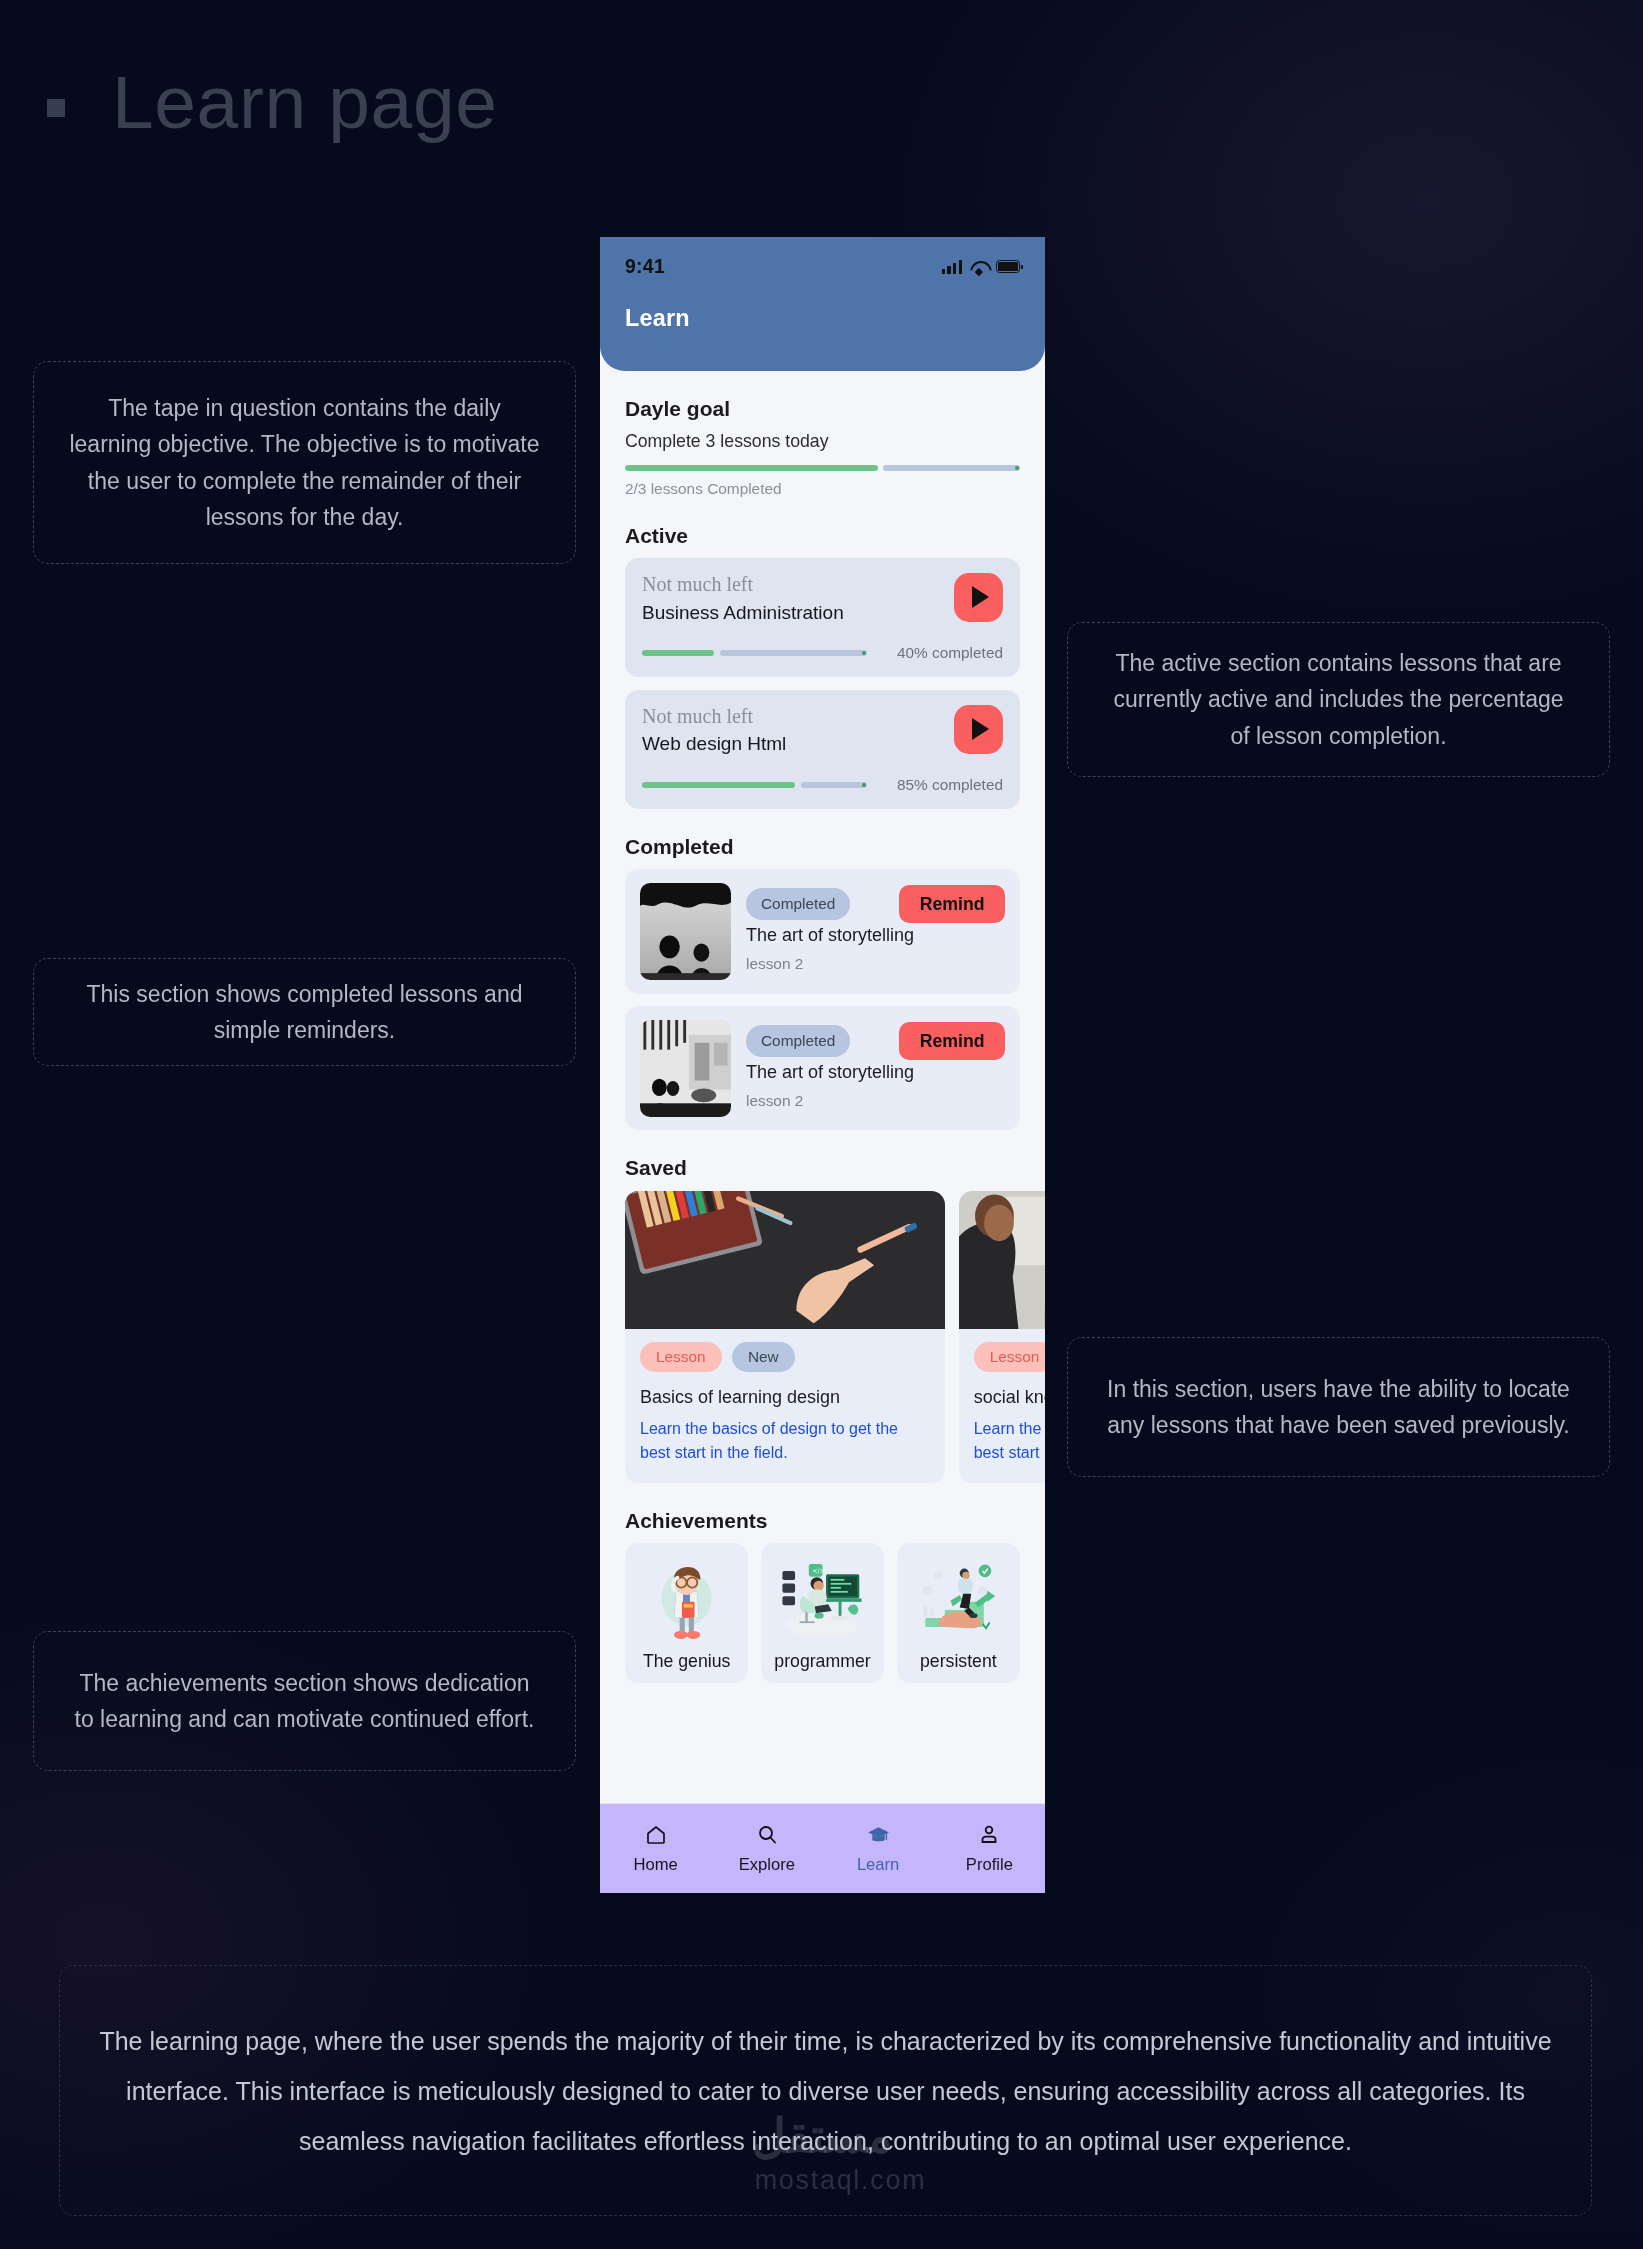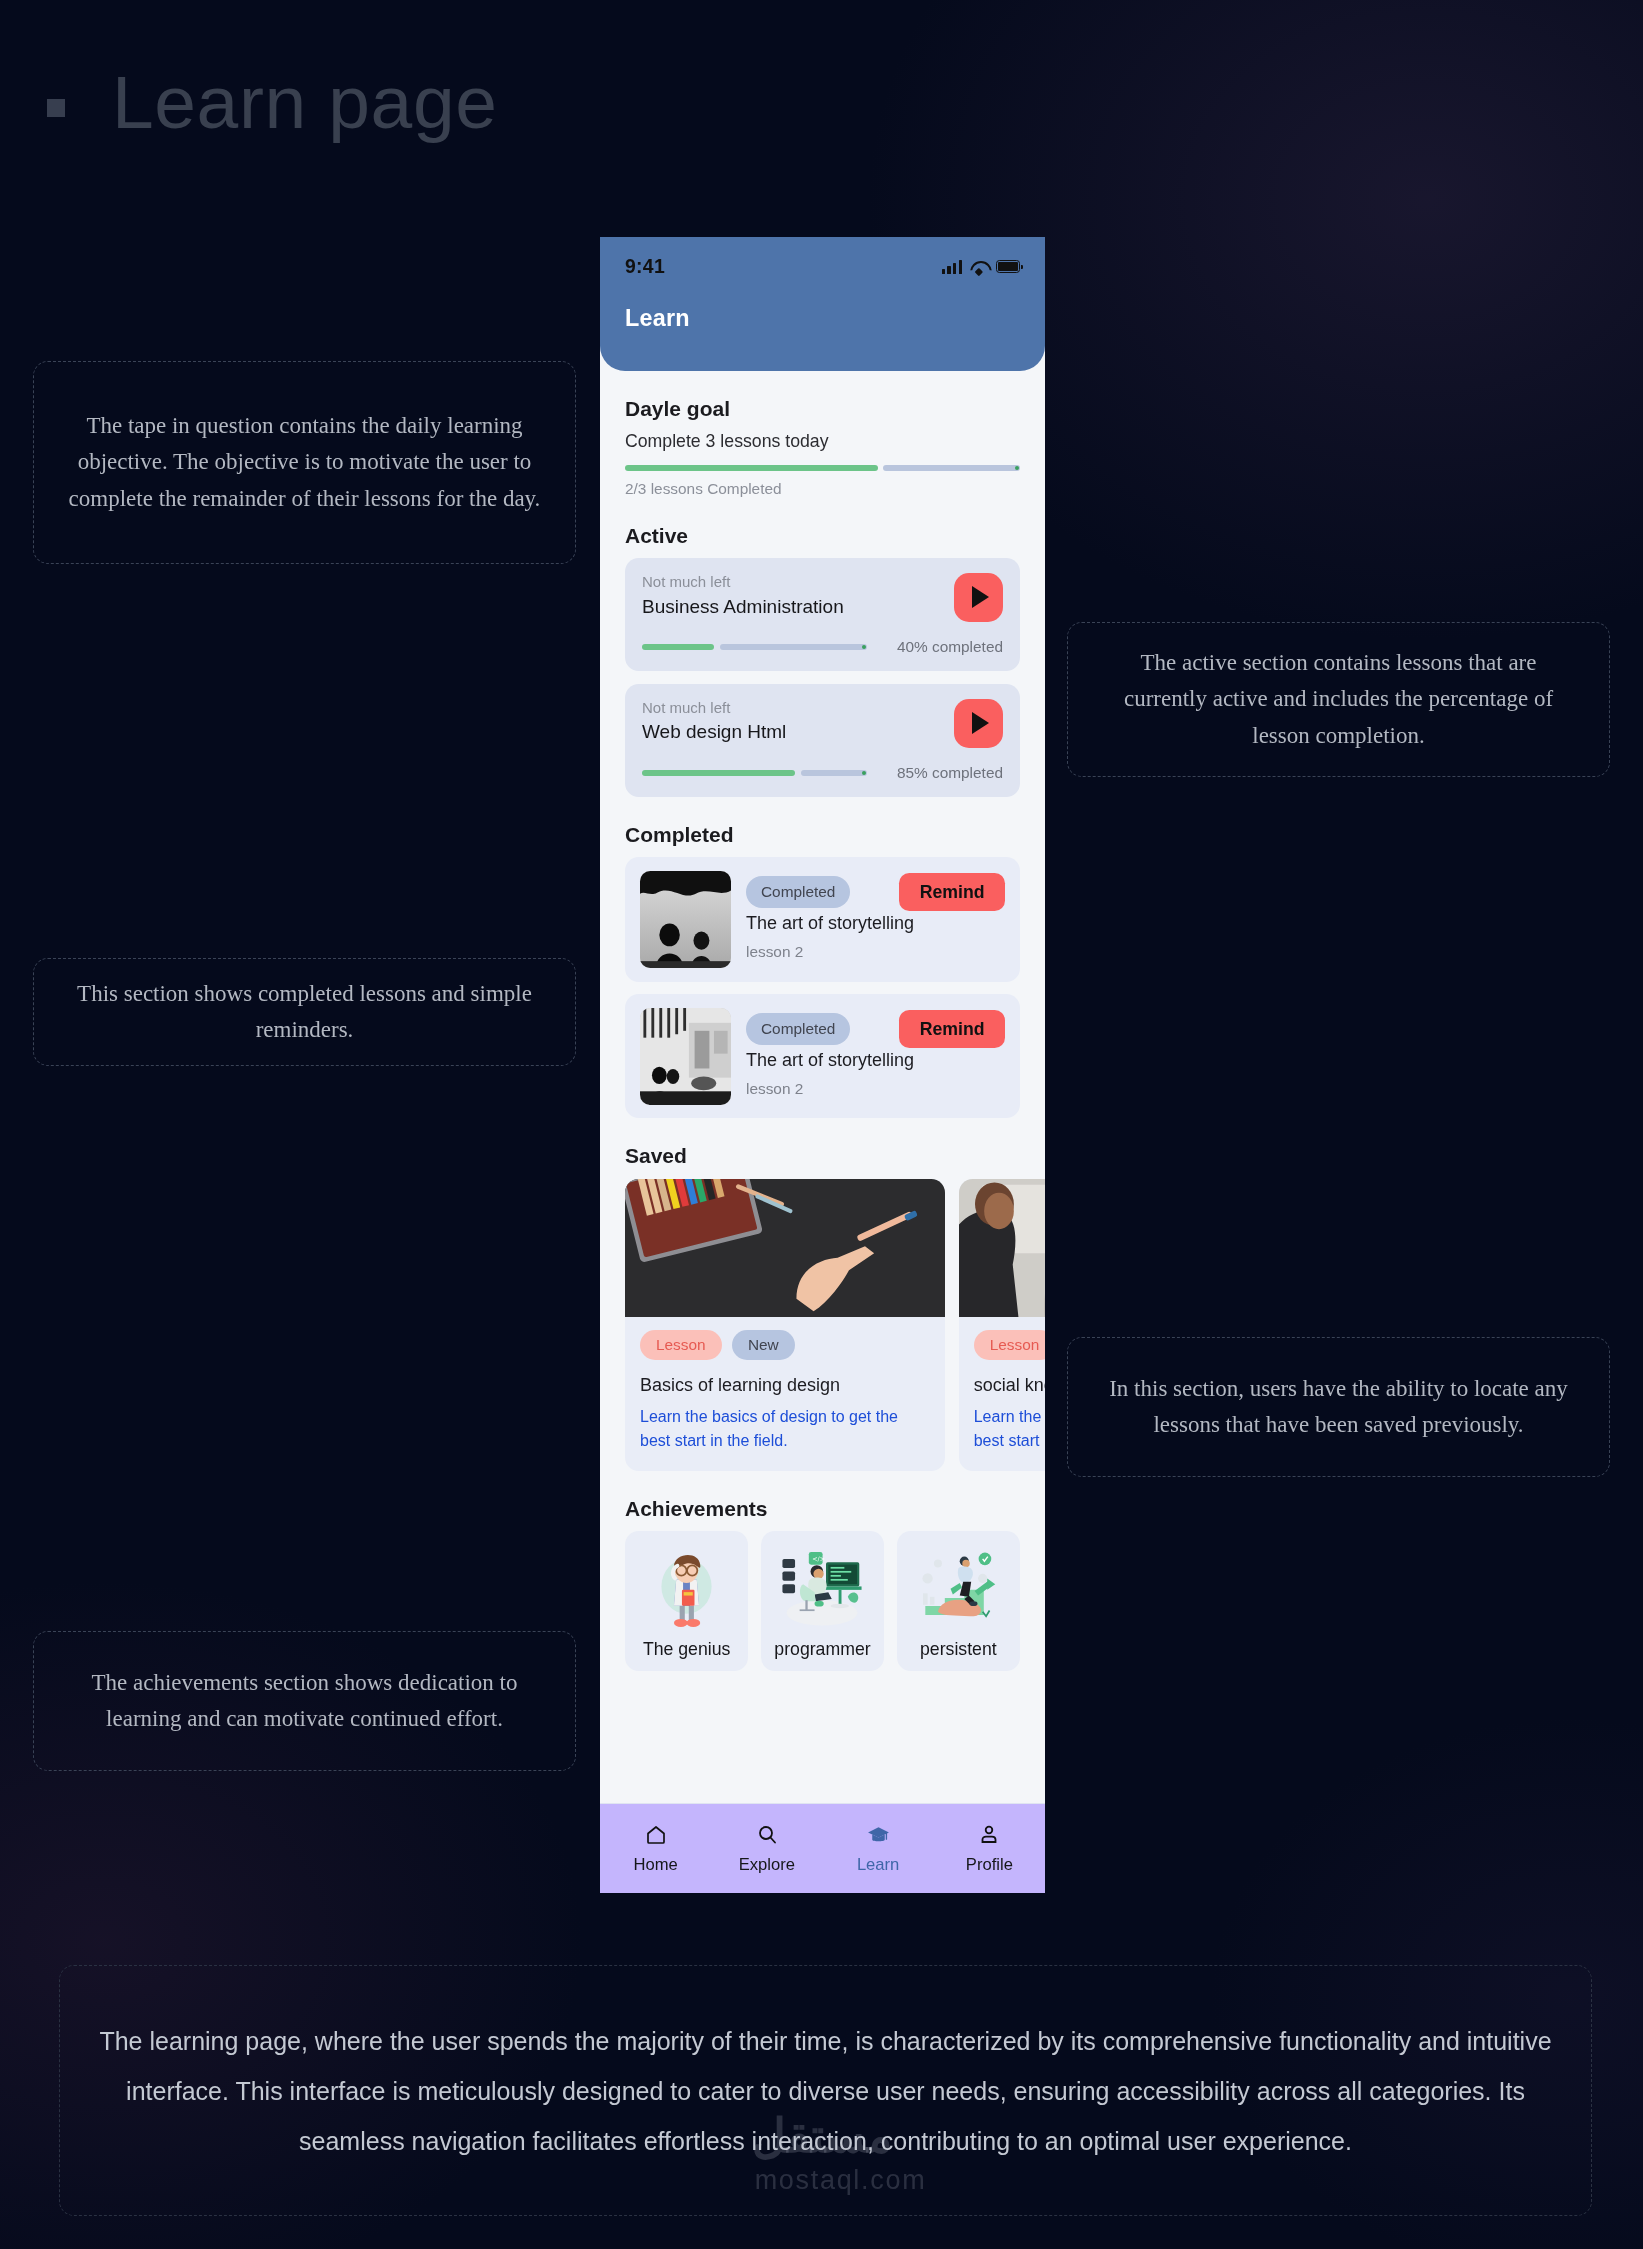--- a/index.html
+++ b/index.html
@@ -35,21 +35,20 @@
   .note {
     position: absolute;
     border: 1.7px dashed #3a4356;
     border-radius: 15px;
     color: #b3b8c2;
     font-size: 23px;
     line-height: 1.58;
     text-align: center;
     display: flex; align-items: center; justify-content: center;
     padding: 15px 33px;
-    font-family: Liberation Serif, serif;
   }
   .note-1 { left: 33px;  top: 361px;  width: 543px; height: 203px; }
   .note-2 { left: 1067px;top: 622px; width: 543px; height: 155px; }
   .note-3 { left: 33px;  top: 958px; width: 543px; height: 108px; }
   .note-4 { left: 1067px;top: 1337px; width: 543px; height: 140px; }
   .note-5 { left: 33px;  top: 1631px; width: 543px; height: 140px; }
 
   .note-footer {
     position: absolute;
     left: 59px; top: 1965px; width: 1533px; height: 251px;
@@ -133,21 +132,21 @@
     content:""; position:absolute; right:1.1px; top:1.1px;
     width:4px; height:4px; border-radius:50%; background:#3aa05f;
   }
 
   
   .active-card {
     background: #dfe4f1; border-radius: 13.7px;
     padding: 15px 17px 15px 17px; margin-bottom: 12.6px;
     position: relative;
   }
-  .ac-kicker { font-size: 15px; color:#8b8f99; }
+  .ac-kicker { font-size: 20px; color:#8b8f99;font-family:Liberation Serif, serif; }
   .ac-title { font-size: 19px; color:#17171b; margin-top: 5.7px; }
   .ac-bottom { display:flex; align-items:center; gap: 30px; margin-top: 20.5px; }
   .ac-bottom .progress { flex: 1; }
   .ac-pct { font-size: 15.4px; color:#6e727c; white-space: nowrap; }
   .play-btn {
     position: absolute; right: 17px; top: 15px;
     width: 49px; height: 49px; border-radius: 15px;
     background: #fa5f5f; display:flex; align-items:center; justify-content:center;
   }
   .play-btn .tri {

